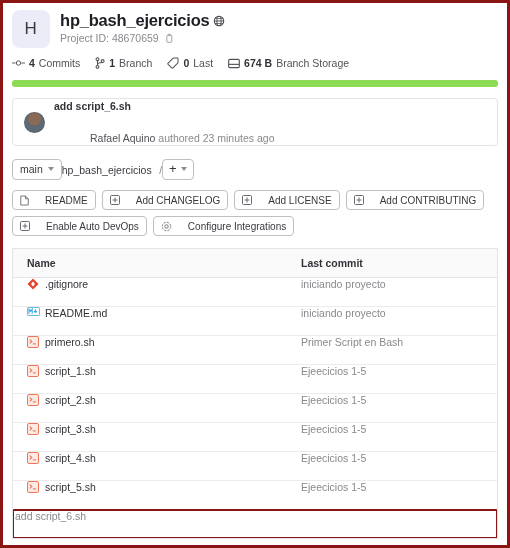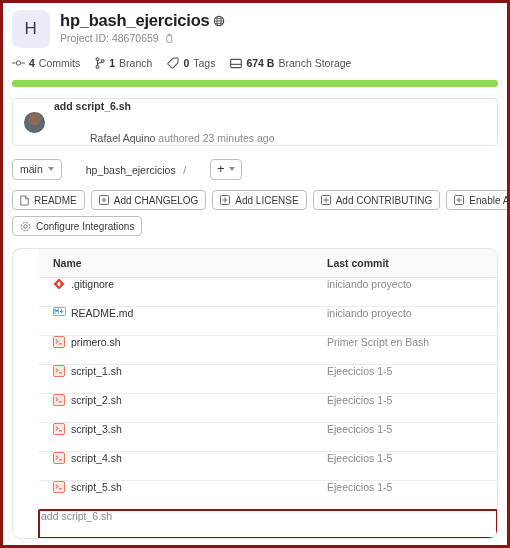--- a/index.html
+++ b/index.html
@@ -121,21 +121,21 @@
   }
   .commit-text { margin-left: 9px; line-height: 1.35; }
   .commit-msg { font-size: 10.5px; font-weight: bold; color: #333238; }
   .commit-sub { font-size: 10.5px; color: #89888d; margin-top: 18px; padding-left: 36px; }
   .commit-sub .author { color: #535158; font-weight: normal; }
 
   
   .ref-row {
     display: flex;
     align-items: center;
-    gap: 24px;
+    gap: 0;
     margin-top: 12px;
     height: 22px;
   }
   .pill {
     border: 1px solid #bfbfc3;
     border-radius: 4px;
     background: #fff;
     height: 21px;
     box-sizing: border-box;
     display: inline-flex;
@@ -166,36 +166,35 @@
     width: 560px;
   }
   .btn {
     border: 1px solid #bfbfc3;
     border-radius: 4px;
     background: #fff;
     height: 20px;
     box-sizing: border-box;
     display: inline-flex;
     align-items: center;
-    gap: 5px;
+    gap: 16px;
     padding: 0 7px;
     font-size: 10px;
     color: #3a383f;
     white-space: nowrap;
   }
 
   
   .file-table {
     margin-top: 12px;
     margin-right: 9px;
     border: 1px solid #e4e3e8;
-    border-radius: 9px;
+    border-radius: 0;
     overflow: hidden;
     background: #fff;
-    padding-left: 26px;
   }
   .ft-head {
     display: flex;
     align-items: center;
     height: 28px;
     background: #fafaFB;
     border-bottom: 1px solid #e4e3e8;
     font-size: 10.5px;
     font-weight: bold;
     color: #333238;
@@ -284,21 +283,21 @@
       <b>1</b>
       <span>Branch</span>
     </span>
     <span class="stat">
       <span class="ico">
         <svg width="12" height="12" viewBox="0 0 14 14">
               <path d="M7.6 1.2H12.2a.6.6 0 0 1 .6.6v4.6a1 1 0 0 1-.3.7l-5.6 5.6a1 1 0 0 1-1.4 0L1.3 8.5a1 1 0 0 1 0-1.4L6.9 1.5a1 1 0 0 1 .7-.3Z" fill="none" stroke="#535158" stroke-width="1.2"></path>
             </svg>
       </span>
       <b>0</b>
-      <span>Tags</span>
+      <span>Last</span>
     </span>
     <span class="stat">
       <span class="ico">
         <svg width="12" height="11" viewBox="0 0 14 12">
               <rect x="0.8" y="1.2" width="12.4" height="9.6" rx="1.3" fill="none" stroke="#535158" stroke-width="1.3"></rect>
               <line x1="0.8" y1="7" x2="13.2" y2="7" stroke="#535158" stroke-width="1.3"></line>
             </svg>
       </span>
       <b>674 B</b>
       <span>Branch Storage</span>

